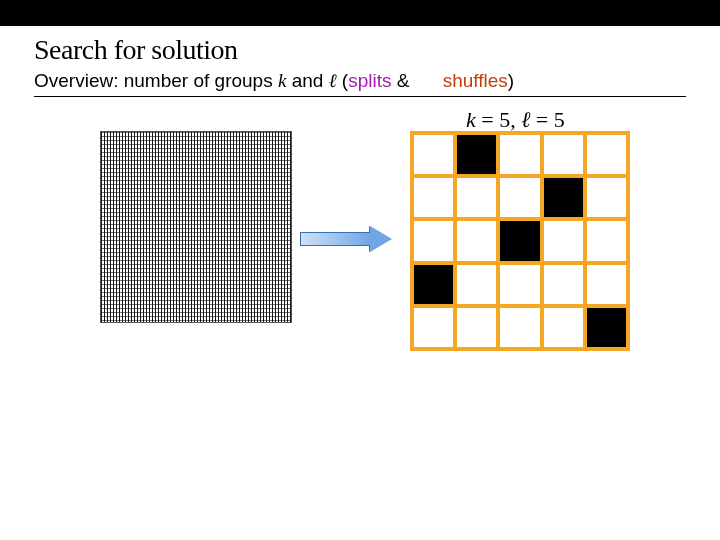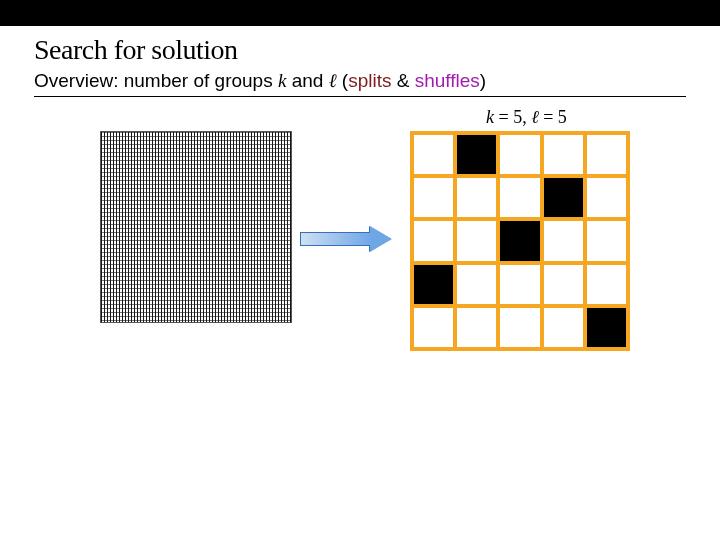--- a/index.html
+++ b/index.html
@@ -18,22 +18,22 @@
   .title {
     font-size: 28px;
     padding: 8px 0 0 34px;
     letter-spacing: -0.5px;
     font-family: Liberation Serif, serif;
   }
   .subtitle {
     font-size: 19px;
     padding: 4px 0 0 34px;
   }
-  .subtitle .splits { color: #7f1d1d; }
-  .subtitle .shuffles { color: #a21caf; }
+  .subtitle .splits { color: #a21caf; }
+  .subtitle .shuffles { color: #c2410c; margin-left: 28px; }
   .subtitle .ital { font-style: italic; font-family: 'Times New Roman', serif; }
   .hr {
     border: 0;
     border-top: 1px solid #000;
     margin: 4px 34px 0 34px;
   }
 
   .content {
     position: relative;
     margin-top: 10px;
@@ -84,24 +84,24 @@
     position:absolute;
     border-top: 13px solid transparent;
     border-bottom: 13px solid transparent;
     border-left: 22px solid #3b6fb4;
     margin-left:-23px; margin-top:-13px;
     z-index:-1;
   }
 
   .grid-label {
     position: absolute;
-    left: 486px;
+    left: 466px;
     top: 0px;
     font-family: 'Times New Roman', serif;
-    font-size: 18px;
+    font-size: 22px;
     font-style: italic;
   }
   .grid-label .eq { font-style: normal; }
 
   .grid {
     position: absolute;
     left: 410px;
     top: 24px;
     width: 220px;
     height: 220px;

